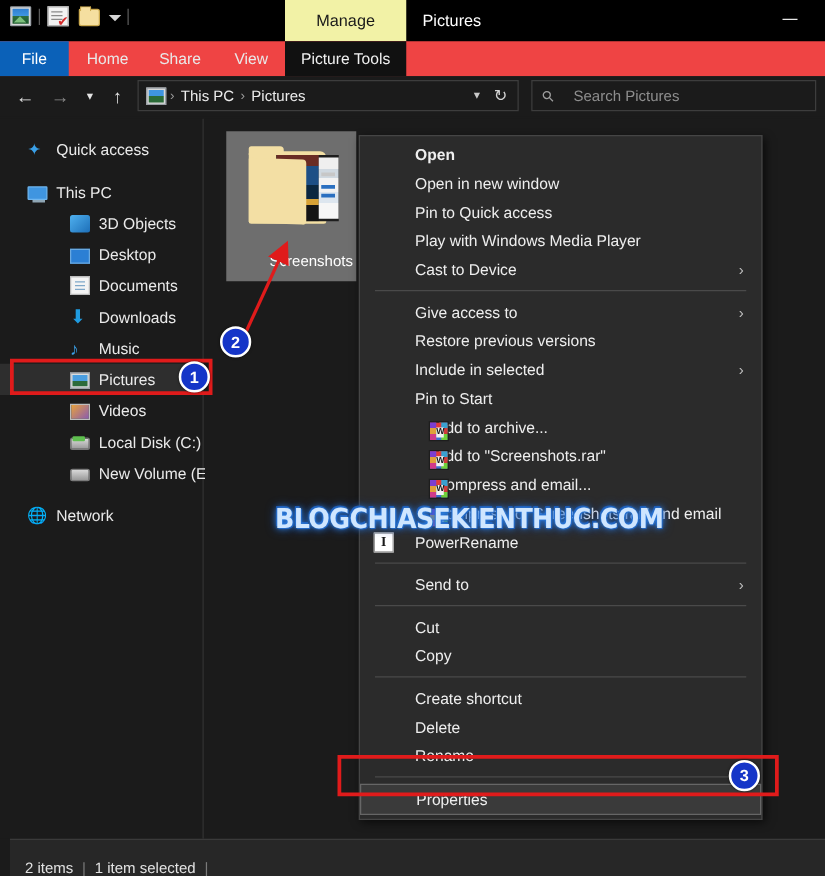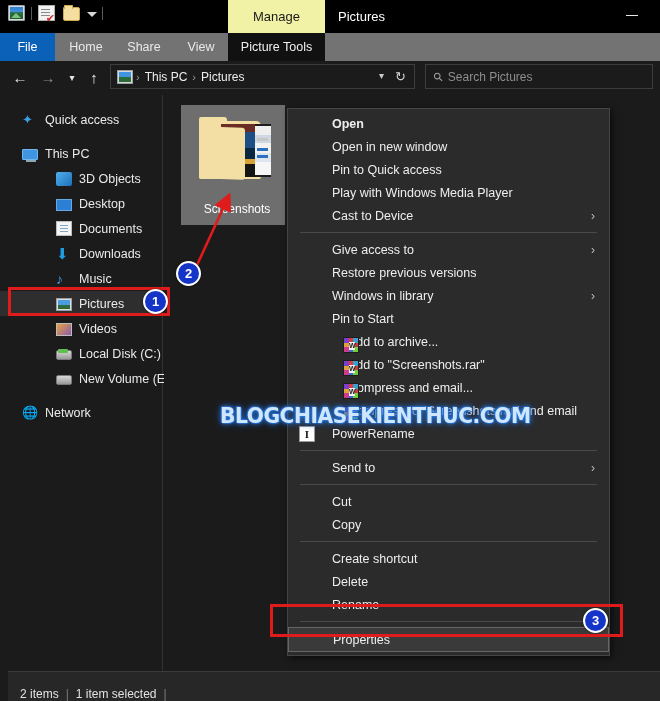--- a/index.html
+++ b/index.html
@@ -78,21 +78,21 @@
   .minimize {
     position: absolute; right: 20px; top: 8px; width: 16px; height: 14px;
   }
   .minimize::before {
     content: ""; position: absolute; left: 2px; top: 7px; width: 12px; height: 1px; background: #e8e8e8;
   }
 
   
   .ribbon {
     position: absolute; left: 0; top: 33px; width: 660px; height: 28px;
-    background: #737373;
+    background: #ef4444;
   }
   .rb-tab {
     position: absolute; top: 0; height: 28px;
     display: flex; align-items: center; justify-content: center;
     font-size: 12.5px; color: #e9e9e9; padding: 0 10px;
   }
   .rb-file { left: 0; width: 55px; background: #0b61b8; color: #fff; }
   .rb-home { left: 60px; width: 52px; }
   .rb-share { left: 116px; width: 56px; }
   .rb-view { left: 176px; width: 50px; }
@@ -133,21 +133,21 @@
   }
   .addr-refresh {
     position: absolute; right: 8px; top: 4px; font-size: 13px; color: #d2d2d2;
   }
   .searchbar {
     position: absolute; left: 425px; top: 3px; width: 228px; height: 25px;
     border: 1px solid #3d3d3d; background: #1b1b1b;
     display: flex; align-items: center;
   }
   .search-ic { margin-left: 8px; color: #9e9e9e; font-size: 12px; transform: rotate(-45deg); }
-  .search-ph { margin-left: 5px; font-size: 12px; color: #8e8e8e; }
+  .search-ph { margin-left: 16px; font-size: 12px; color: #8e8e8e; }
 
   
   .sidebar {
     position: absolute; left: 0; top: 95px; width: 163px; height: 576px;
     background: #1b1b1b;
     border-right: 1px solid #323232;
     padding-top: 12px;
   }
   .sb-item {
     position: relative; height: 25px; display: flex; align-items: center;
@@ -214,21 +214,21 @@
   .photo-b::before {
     content: ""; position: absolute; left: 2px; top: 22px; width: 11px; height: 3px;
     background: #2a6fc0; box-shadow: 0 7px 0 #2a6fc0, 0 -10px 0 #c7c7c7;
   }
   .folder-front {
     position: absolute; left: 0; top: 10px; width: 46px; height: 52px;
     background: #f3dfa4; border-radius: 1px 3px 3px 1px;
     transform: skewY(2deg);
   }
   .tile-label {
-    position: absolute; left: 4px; bottom: 9px; width: 104px;
+    position: absolute; left: 16px; bottom: 9px; width: 104px;
     text-align: center; font-size: 12px; color: #ffffff;
   }
 
   
   .ctxmenu {
     position: absolute; left: 287px; top: 108px; width: 323px;
     background: #2b2b2b;
     border: 1px solid #454545;
     box-shadow: 2px 2px 7px rgba(0,0,0,0.65);
     padding: 3px 0 3px 0;
@@ -482,21 +482,21 @@
     <div class="mi-sep"></div>
 
     <div class="mi">
       <span>Give access to</span>
       <span class="mi-arrow">›</span>
     </div>
     <div class="mi">
       <span>Restore previous versions</span>
     </div>
     <div class="mi">
-      <span>Windows in library</span>
+      <span>Include in selected</span>
       <span class="mi-arrow">›</span>
     </div>
     <div class="mi">
       <span>Pin to Start</span>
     </div>
     <div class="mi">
       <span class="mi-icon rar">
           <span class="rar-b">W</span>
         </span>
       <span>Add to archive...</span>

